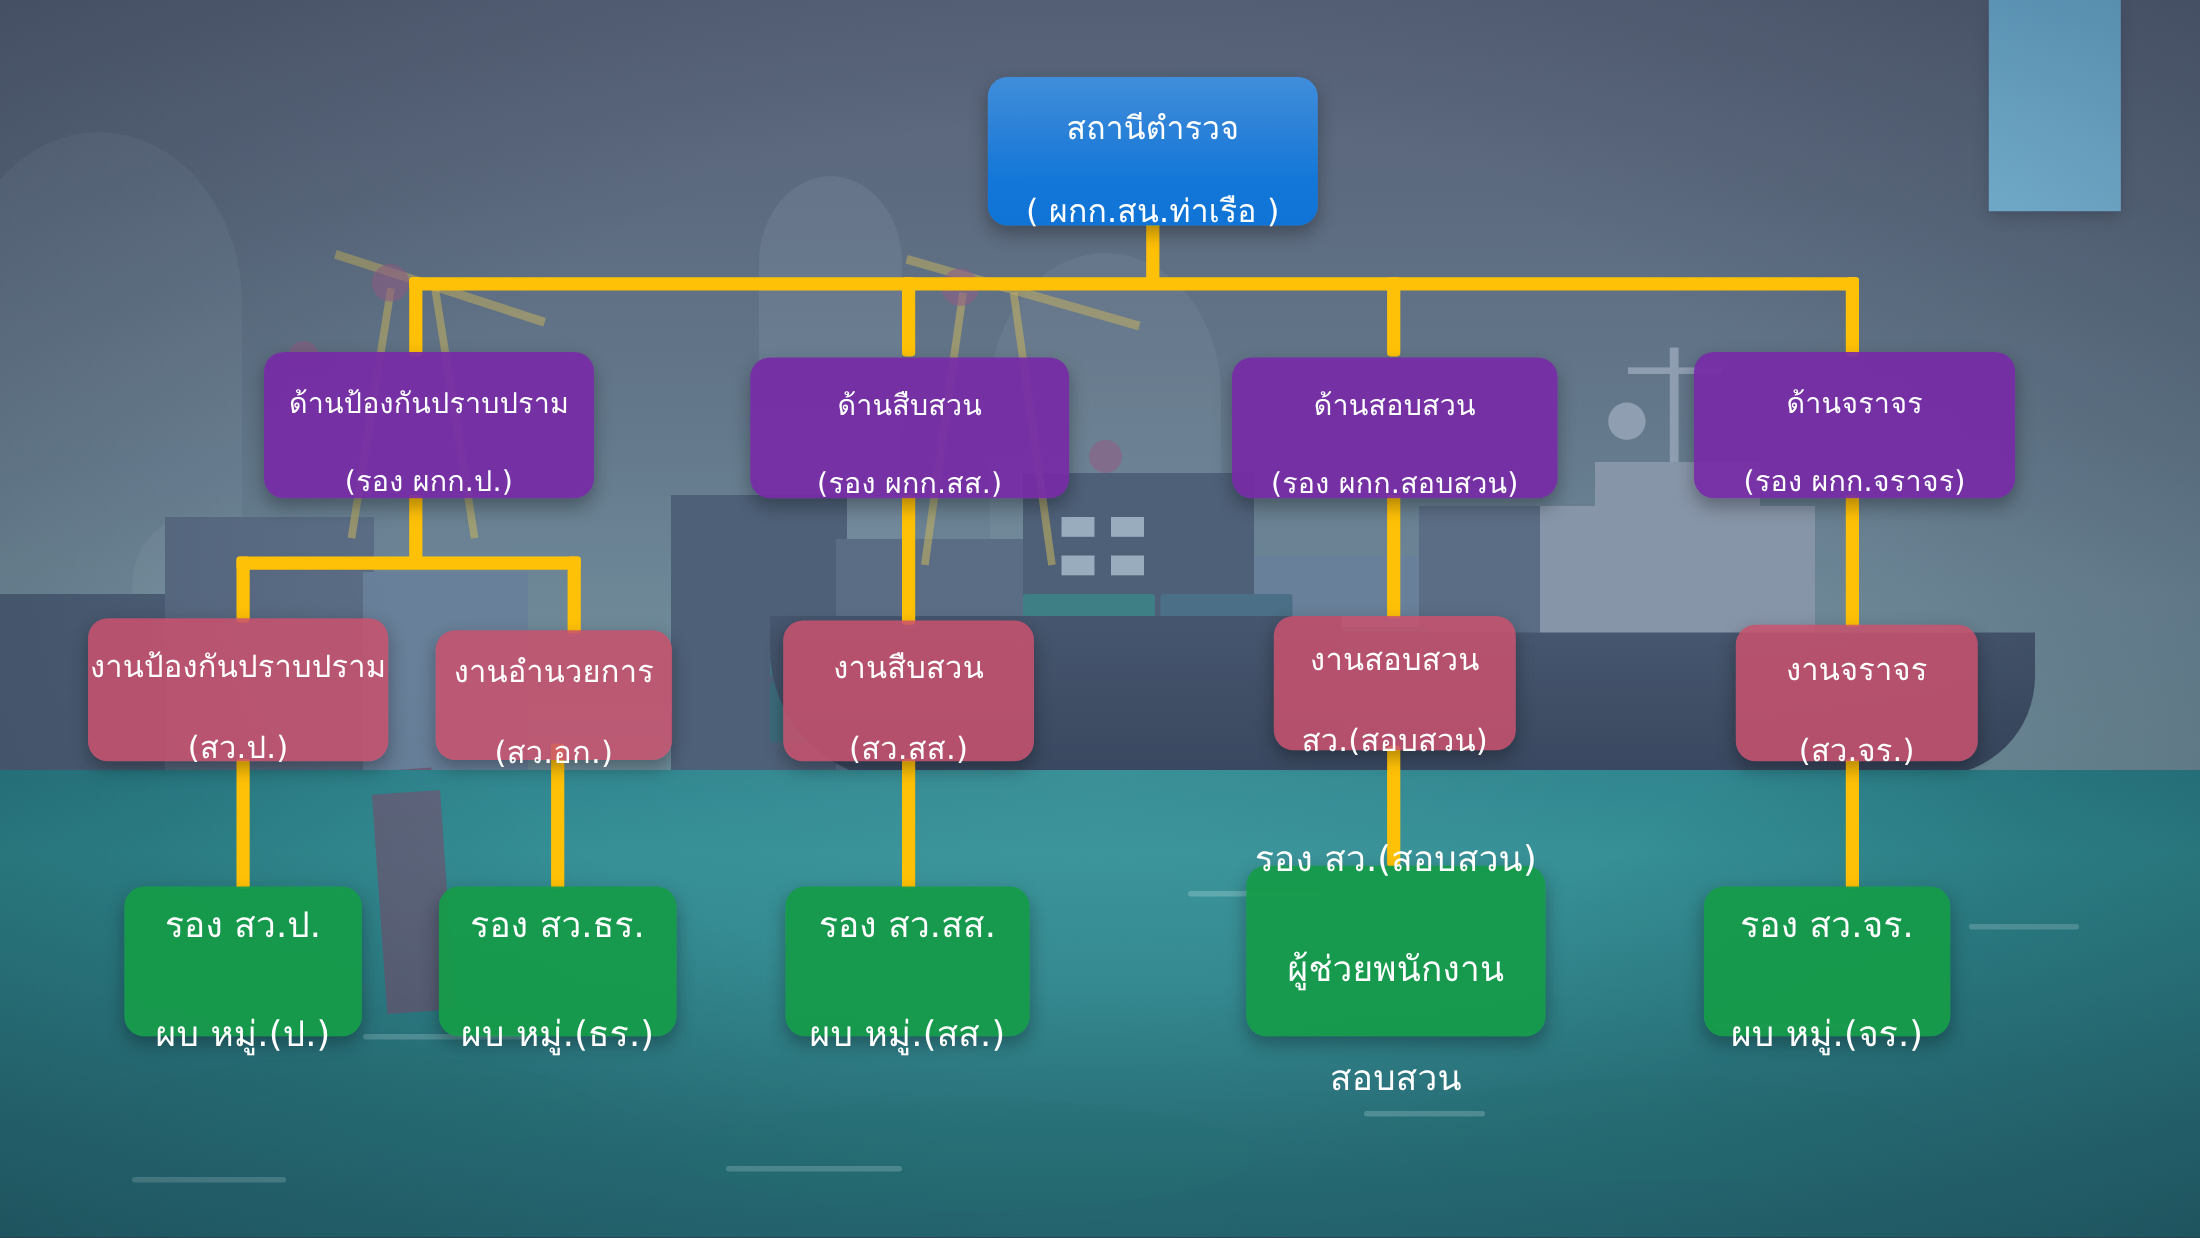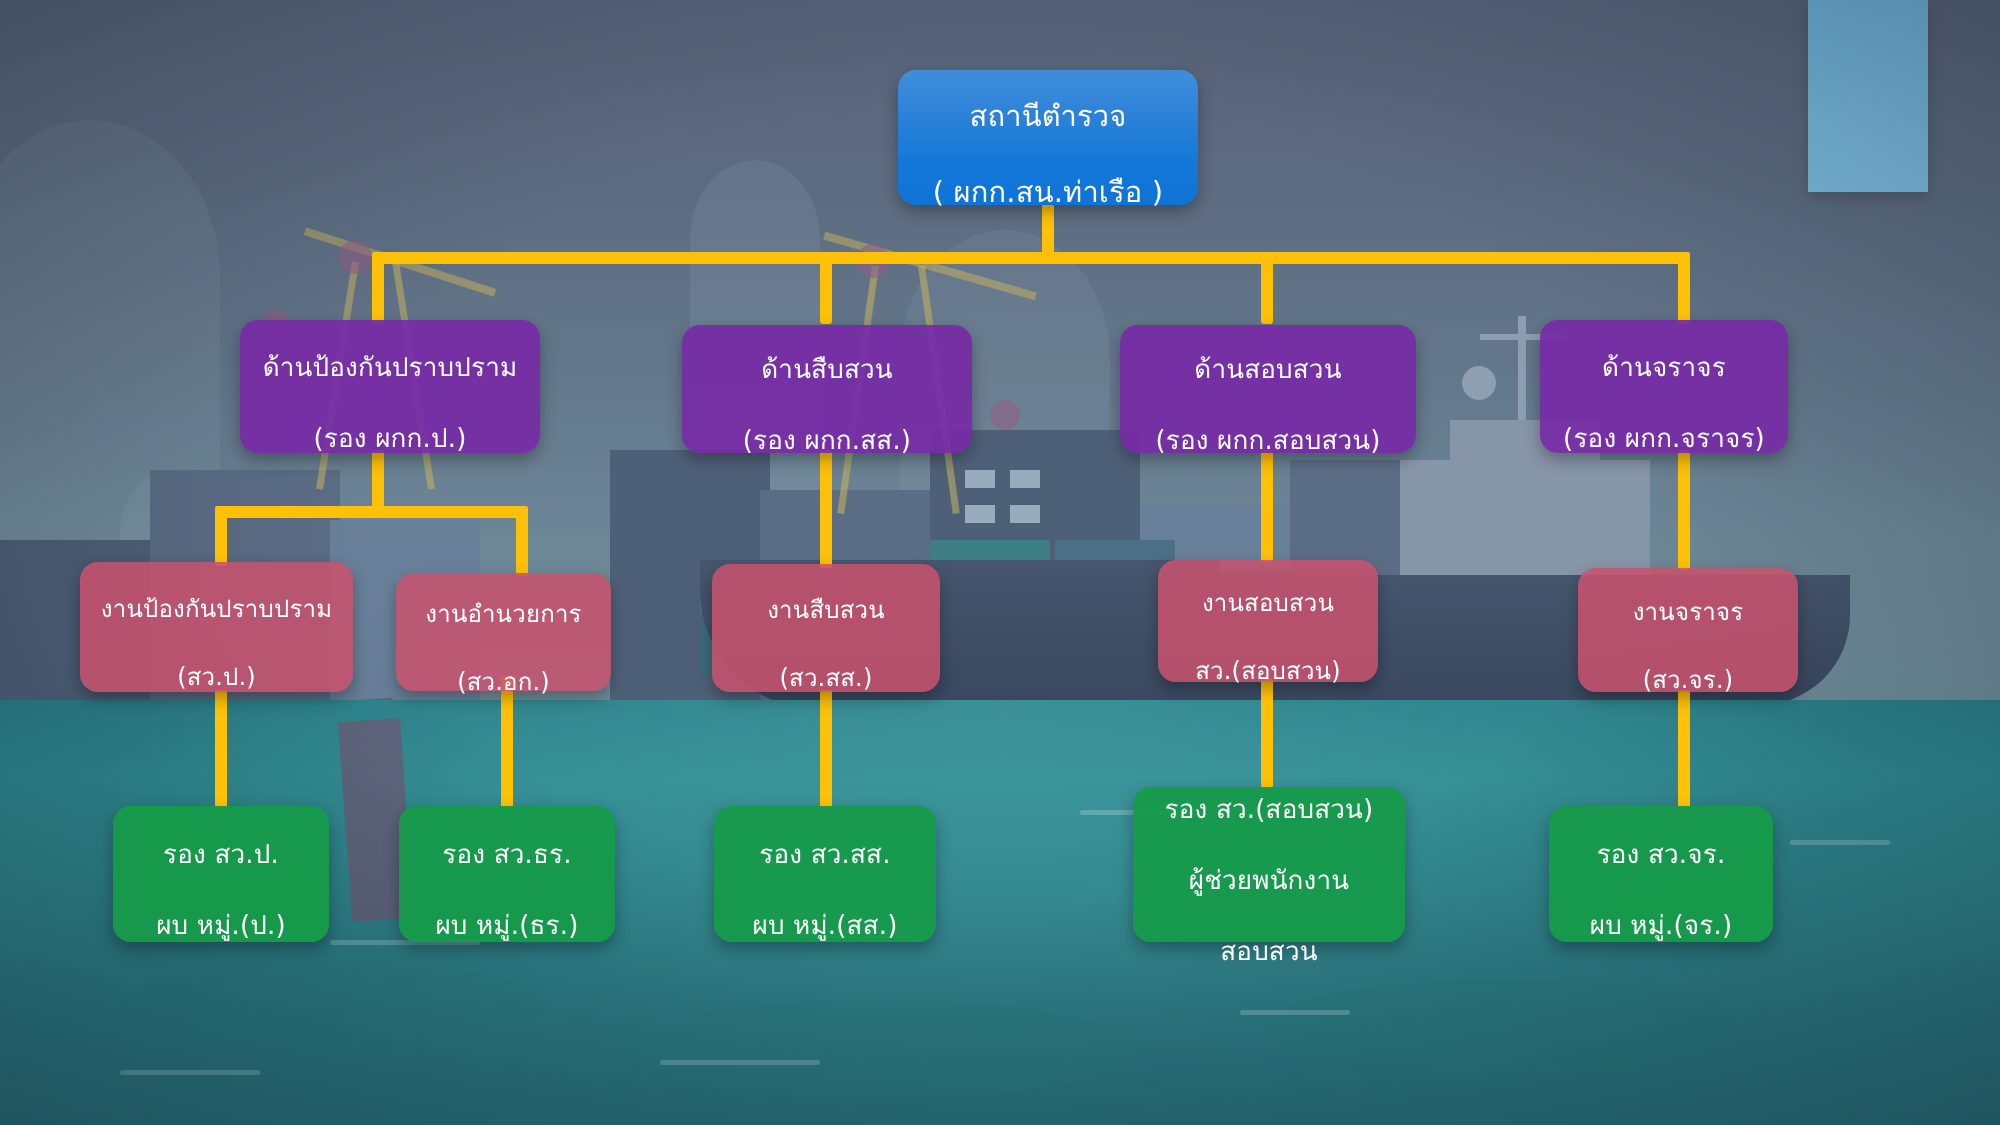--- a/index.html
+++ b/index.html
@@ -75,25 +75,26 @@
   .root{
     background:linear-gradient(180deg,#3f8edb 0%,#2f83d8 30%,#1277d8 70%,#0f74d6 100%);
     font-size:29px;
   }
   .lvl2{
     background:rgba(118,43,166,.93);
     font-size:26px;
   }
   .lvl3{
     background:rgba(200,82,110,.86);
-    font-size:24px;
+    font-size:28px;
   }
   .lvl4{
     background:rgba(22,155,74,.95);
-    font-size:26px;
+    font-size:32px;
+    gap:20px;
   }
 </style>
 </head>
 <body>
 
 <div id="stage">
 
   <div class="bg">
     <div class="sky"></div>
 
@@ -208,21 +209,21 @@
     <span class="ln">(รอง ผกก.ป.)</span>
   </div>
   <div class="node lvl2" style="left:682px;top:325px;width:290px;height:128px;">
     <span class="ln">ด้านสืบสวน</span>
     <span class="ln">(รอง ผกก.สส.)</span>
   </div>
   <div class="node lvl2" style="left:1120px;top:325px;width:296px;height:128px;">
     <span class="ln">ด้านสอบสวน</span>
     <span class="ln">(รอง ผกก.สอบสวน)</span>
   </div>
-  <div class="node lvl2" style="left:1540px;top:320px;width:248px;height:133px;">
+  <div class="node lvl2" style="left:1540px;top:320px;width:292px;height:133px;">
     <span class="ln">ด้านจราจร</span>
     <span class="ln">(รอง ผกก.จราจร)</span>
   </div>
 
   <div class="node lvl3" style="left:80px;top:562px;width:273px;height:130px;">
     <span class="ln">งานป้องกันปราบปราม</span>
     <span class="ln">(สว.ป.)</span>
   </div>
   <div class="node lvl3" style="left:396px;top:573px;width:215px;height:118px;">
     <span class="ln">งานอำนวยการ</span>

